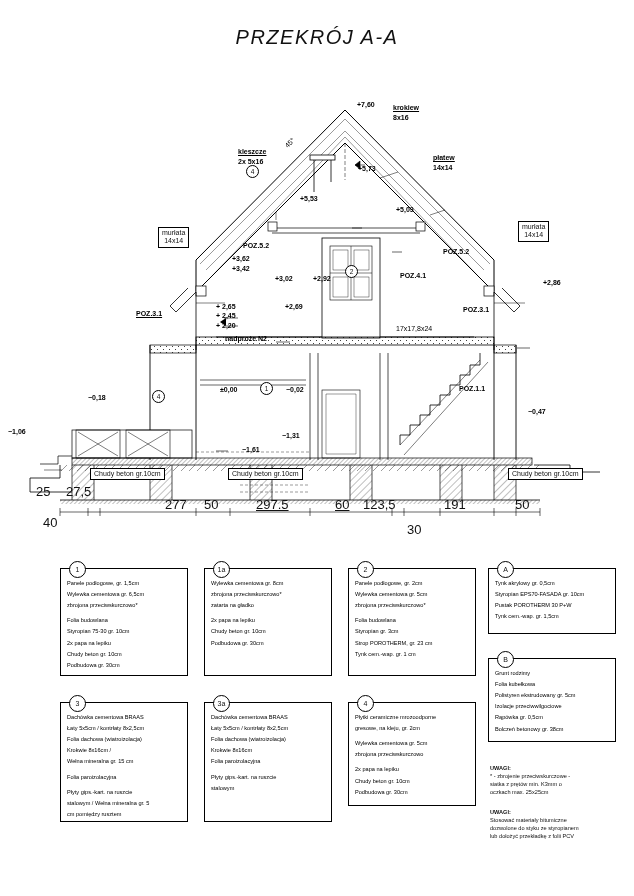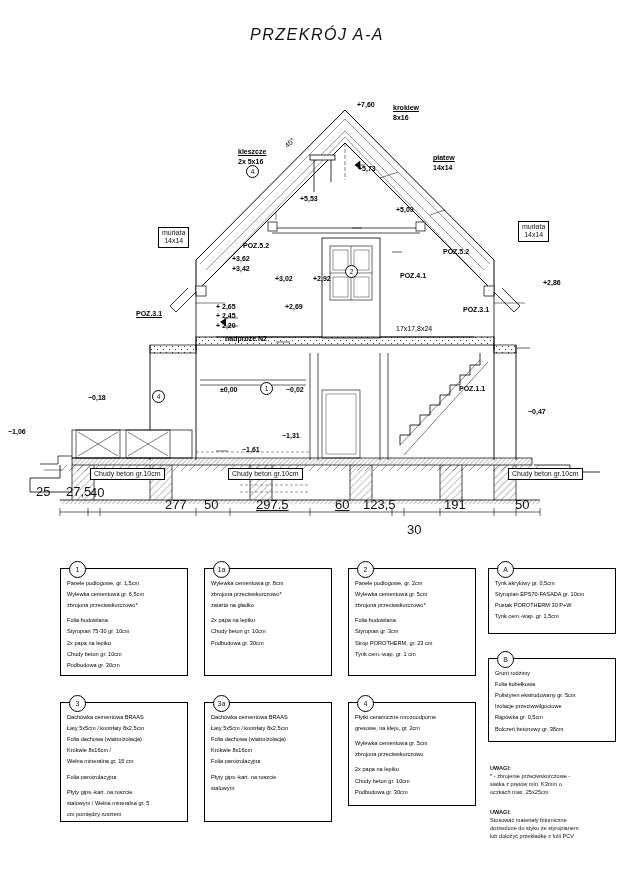--- a/index.html
+++ b/index.html
@@ -19,21 +19,21 @@
     position: absolute;
     inset: 0;
   }
   
   .title {
     position: absolute;
     top: 26px;
     left: 0;
     width: 100%;
     text-align: center;
-    font-size: 16px;
+    font-size: 20px;
     font-style: italic;
     letter-spacing: 1.5px;
     font-weight: normal;
   }
   
   .drawing {
     position: absolute;
     top: 60px;
     left: 0;
     width: 634px;
@@ -321,21 +321,21 @@
     <div class="boxlbl" style="left:228px; top:408px;">Chudy beton gr.10cm</div>
     <div class="boxlbl" style="left:508px; top:408px;">Chudy beton gr.10cm</div>
 
     <div class="circnum" style="left:246px; top:105px;">4</div>
     <div class="circnum" style="left:345px; top:205px;">2</div>
     <div class="circnum" style="left:260px; top:322px;">1</div>
     <div class="circnum" style="left:152px; top:330px;">4</div>
 
     <div class="dimtxt" style="left:36px; top:424px;">25</div>
     <div class="dimtxt" style="left:66px; top:424px;text-align:center;">27,5</div>
-    <div class="dimtxt" style="left:43px; top:425px;margin-left:47px;">40</div>
+    <div class="dimtxt" style="left:43px; top:455px;">40</div>
     <div class="dimtxt" style="left:133px; top:437px;margin-left:32px;">277</div>
     <div class="dimtxt" style="left:204px; top:437px;">50</div>
     <div class="dimtxt" style="left:256px; top:437px;text-decoration:underline;">297.5</div>
     <div class="dimtxt" style="left:335px; top:437px;text-decoration:underline;">60</div>
     <div class="dimtxt" style="left:363px; top:437px;">123,5</div>
     <div class="dimtxt" style="left:407px; top:462px;">30</div>
     <div class="dimtxt" style="left:444px; top:437px;">191</div>
     <div class="dimtxt" style="left:515px; top:437px;">50</div>
   </div>
 

